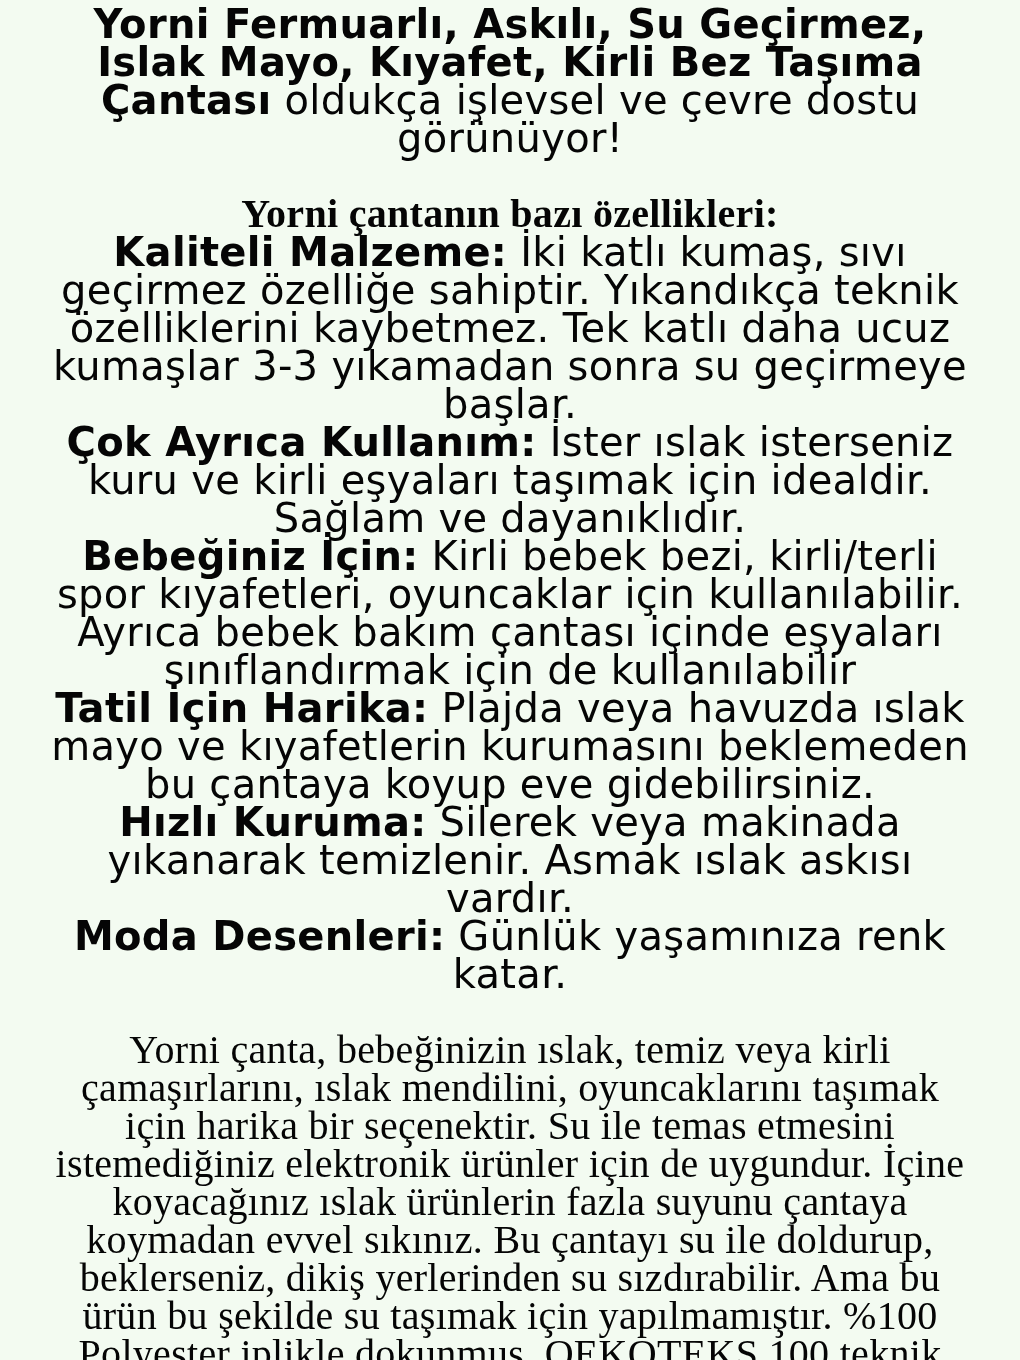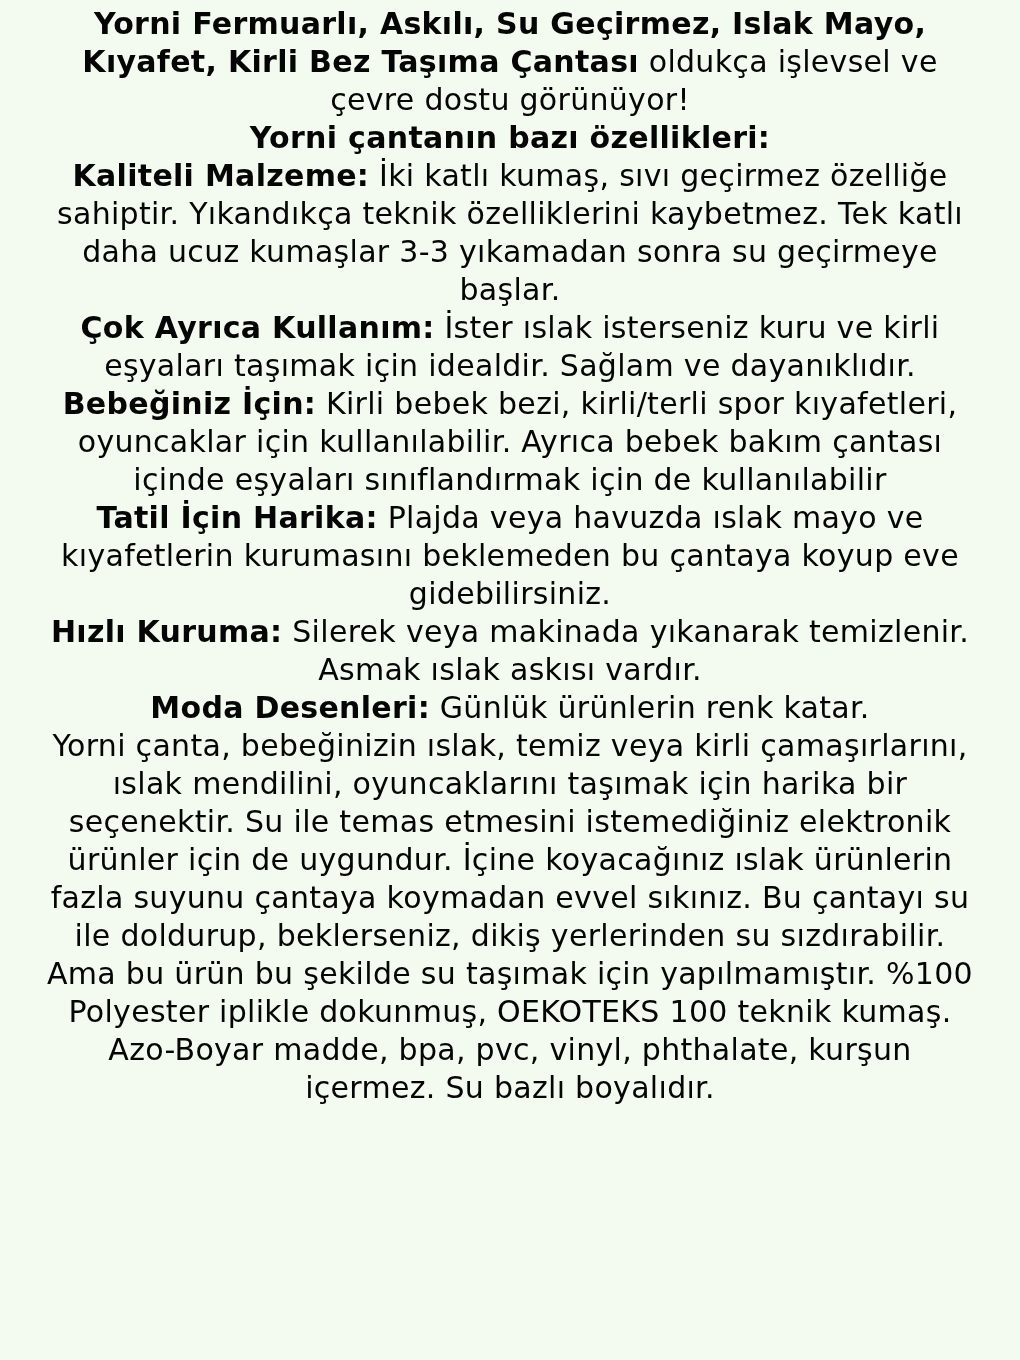--- a/index.html
+++ b/index.html
@@ -11,31 +11,33 @@
     height: 1360px;
     background: #f3fbf1;
     overflow: hidden;
   }
   .page {
     box-sizing: border-box;
     width: 1020px;
     height: 1360px;
     padding: 5px 46px 0 46px;
     font-family: "DejaVu Sans", "Liberation Sans", sans-serif;
-    font-size: 30px;
+    font-size: 40px;
     line-height: 38px;
     letter-spacing: 0.3px;
     color: #050505;
     text-align: center;
   }
   p {
     margin: 0;
     padding: 0;
   }
   .gap-above {
+    margin-top: 38px;
+    font-family: Liberation Serif, serif;
   }
   b, strong, .bold {
     font-weight: 700;
   }
 </style>
 </head>
 <body>
 
 <div class="page">
 
@@ -68,18 +70,18 @@
     <span>Plajda veya havuzda ıslak mayo ve kıyafetlerin kurumasını beklemeden bu çantaya koyup eve gidebilirsiniz.</span>
   </p>
 
   <p>
     <b>Hızlı Kuruma:</b>
     <span>Silerek veya makinada yıkanarak temizlenir. Asmak ıslak askısı vardır.</span>
   </p>
 
   <p>
     <b>Moda Desenleri:</b>
-    <span>Günlük ürünlerin renk katar.</span>
+    <span>Günlük yaşamınıza renk katar.</span>
   </p>
 
   <p class="gap-above">Yorni çanta, bebeğinizin ıslak, temiz veya kirli çamaşırlarını, ıslak mendilini, oyuncaklarını taşımak için harika bir seçenektir. Su ile temas etmesini istemediğiniz elektronik ürünler için de uygundur. İçine koyacağınız ıslak ürünlerin fazla suyunu çantaya koymadan evvel sıkınız. Bu çantayı su ile doldurup, beklerseniz, dikiş yerlerinden su sızdırabilir. Ama bu ürün bu şekilde su taşımak için yapılmamıştır. %100 Polyester iplikle dokunmuş, OEKOTEKS 100 teknik kumaş. Azo-Boyar madde, bpa, pvc, vinyl, phthalate, kurşun içermez. Su bazlı boyalıdır.</p>
 
 </div>
 
 </body></html>

